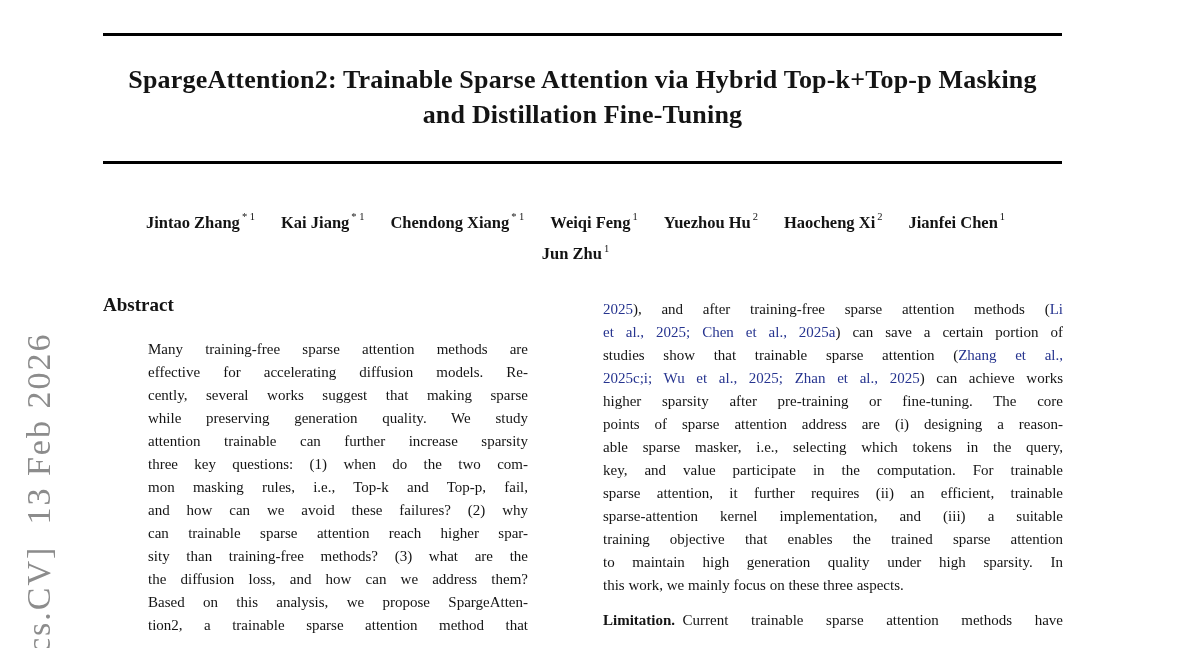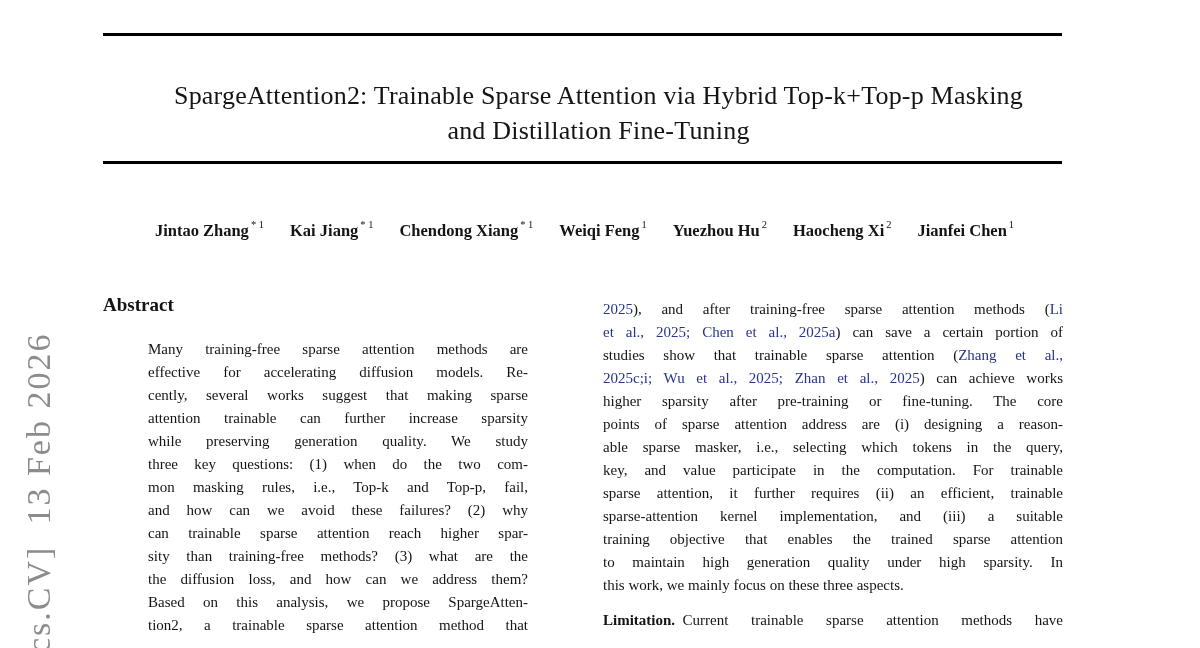--- a/index.html
+++ b/index.html
@@ -16,34 +16,33 @@
     position: absolute;
     left: 103px; width: 959px; height: 3px;
     background: var(--rule, #000);
   }
   .rule-top { top: 33px; }
   .rule-bottom { top: 161px; }
 
   .title {
     position: absolute;
     left: 103px; top: 62px; width: 959px;
-    margin: 16px;
+    margin: 0;
     text-align: center;
-    font-size: 26px; font-weight: normal;
+    font-size: 26px; font-weight: bold;
     line-height: 35px;
     letter-spacing: 0.2px;
   }
 
   .authors {
     position: absolute;
-    left: 105px; top: 204px; width: 959px;
+    left: 96px; top: 204px; width: 959px;
     text-align: center;
     font-size: 16.5px; font-weight: bold;
     line-height: 27px;
-    margin-top: 8px;
   }
   .author { margin: 0 13px; white-space: nowrap; }
   .author-sup {
     font-weight: normal;
     font-size: 10.5px;
     position: relative; top: -1px;
     margin-left: 2px;
     white-space: pre;
   }
 
@@ -94,30 +93,31 @@
 
   <h1 class="title">
     <div>SpargeAttention2: Trainable Sparse Attention via Hybrid Top-k+Top-p Masking</div>
     <div>and Distillation Fine-Tuning</div>
   </h1>
 
   <div class="rule rule-bottom"></div>
 
   <div class="authors">
     <div class="authors-row"><span class="author"><span class="author-name">Jintao Zhang</span><sup class="author-sup">* 1</sup></span><span class="author"><span class="author-name">Kai Jiang</span><sup class="author-sup">* 1</sup></span><span class="author"><span class="author-name">Chendong Xiang</span><sup class="author-sup">* 1</sup></span><span class="author"><span class="author-name">Weiqi Feng</span><sup class="author-sup">1</sup></span><span class="author"><span class="author-name">Yuezhou Hu</span><sup class="author-sup">2</sup></span><span class="author"><span class="author-name">Haocheng Xi</span><sup class="author-sup">2</sup></span><span class="author"><span class="author-name">Jianfei Chen</span><sup class="author-sup">1</sup></span></div>
+    <div class="authors-row"><span class="author"><span class="author-name">Jun Zhu</span><sup class="author-sup">1</sup></span></div>
   </div>
 
   <div class="abstract-heading">Abstract</div>
 
   <div class="abstract-body">
       <div class="tline"><span>Many training-free sparse attention methods are</span></div>
       <div class="tline"><span>effective for accelerating diffusion models. Re-</span></div>
       <div class="tline"><span>cently, several works suggest that making sparse</span></div>
+      <div class="tline"><span>while preserving generation quality. We study</span></div>
       <div class="tline"><span>attention trainable can further increase sparsity</span></div>
-      <div class="tline"><span>while preserving generation quality. We study</span></div>
       <div class="tline"><span>three key questions: (1) when do the two com-</span></div>
       <div class="tline"><span>mon masking rules, i.e., Top-k and Top-p, fail,</span></div>
       <div class="tline"><span>and how can we avoid these failures? (2) why</span></div>
       <div class="tline"><span>can trainable sparse attention reach higher spar-</span></div>
       <div class="tline"><span>sity than training-free methods? (3) what are the</span></div>
       <div class="tline"><span>the diffusion loss, and how can we address them?</span></div>
       <div class="tline"><span>Based on this analysis, we propose SpargeAtten-</span></div>
       <div class="tline"><span>tion2, a trainable sparse attention method that</span></div>
     </div>
 

